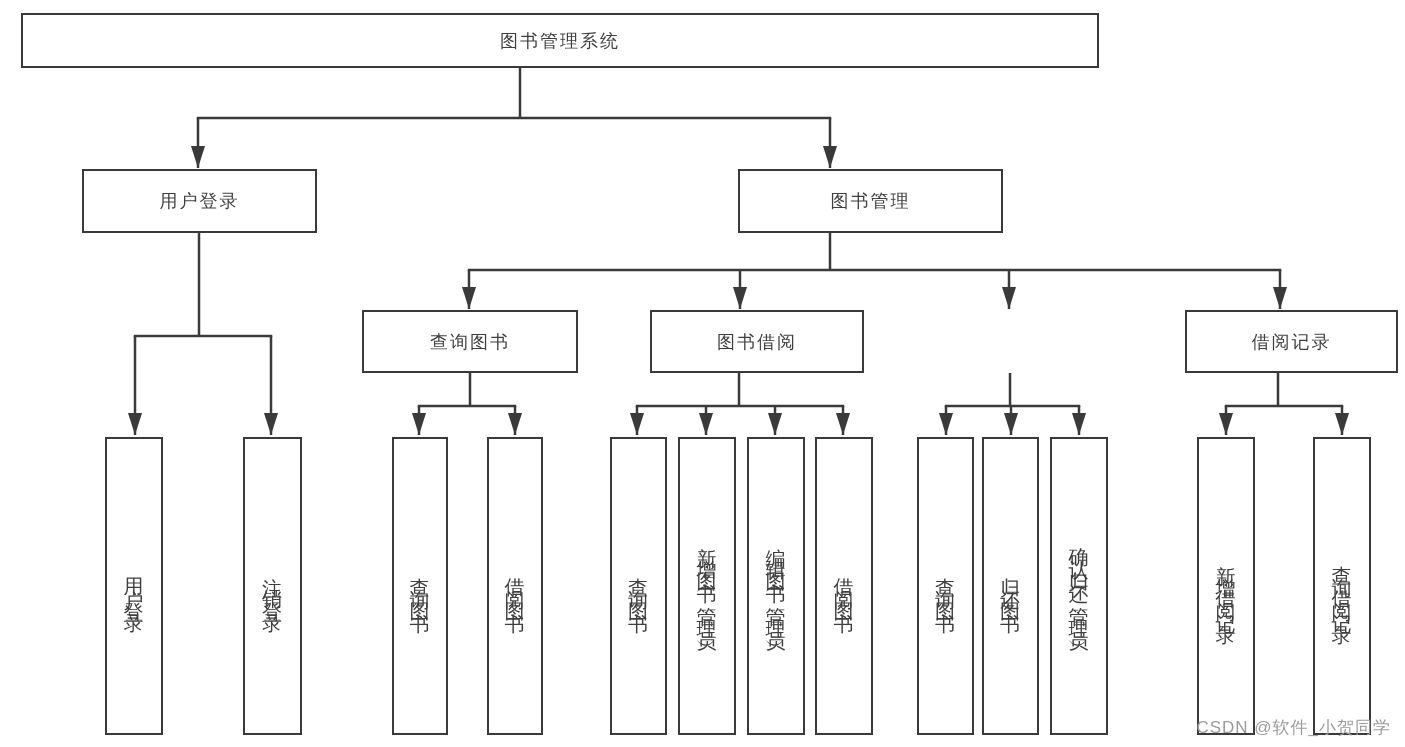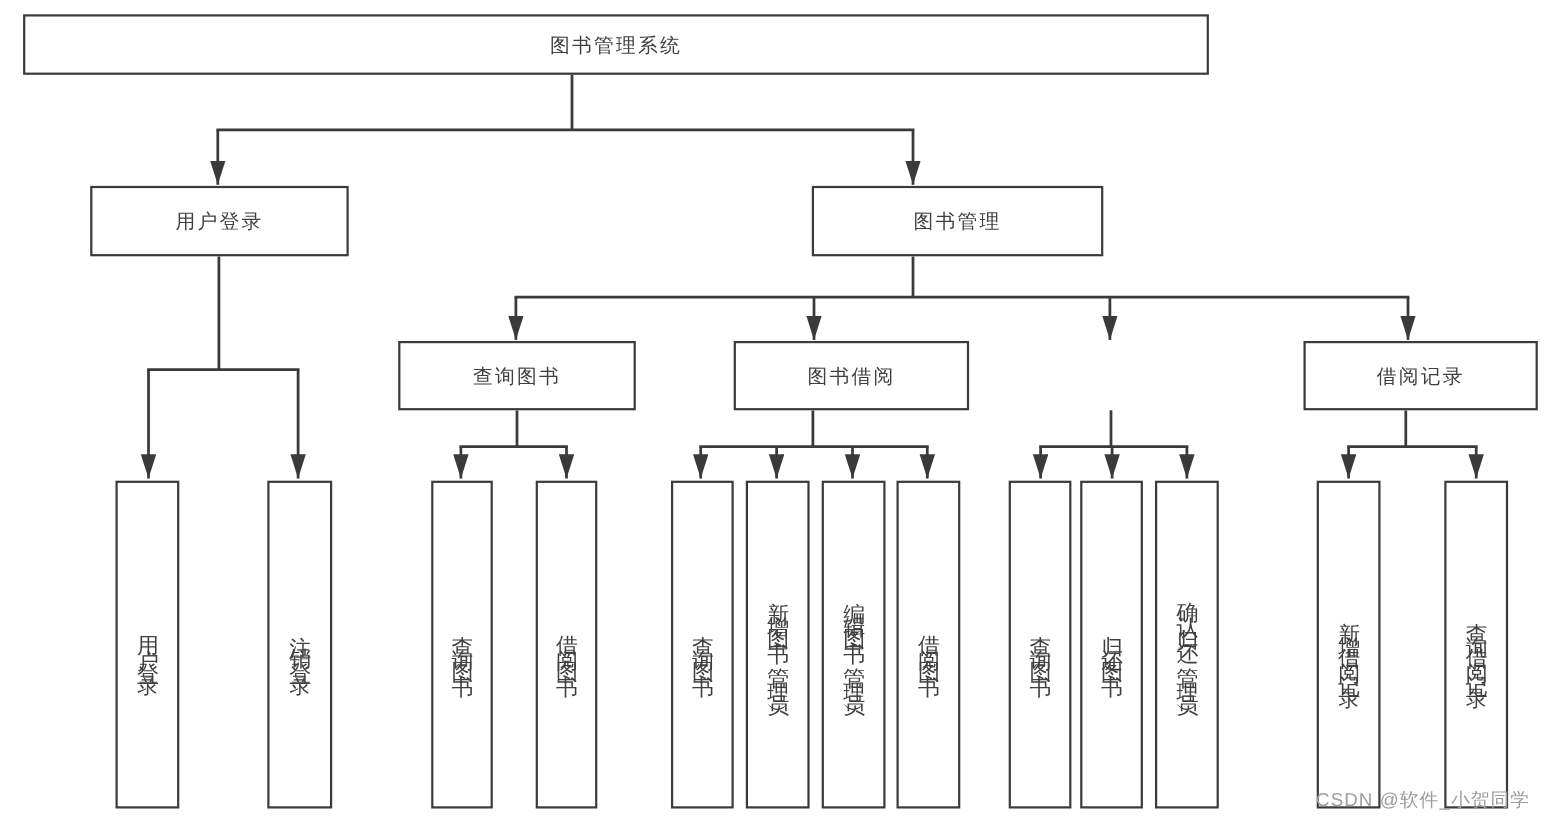--- a/index.html
+++ b/index.html
@@ -77,21 +77,21 @@
       <line x1="1342" y1="406" x2="1342" y2="435" marker-end="url(#arr)"></line>
     </g>
   </svg>
 
   <div class="node h" style="left:21px; top:13px; width:1078px; height:55px;">图书管理系统</div>
 
   <div class="node h" style="left:82px; top:169px; width:235px; height:64px;">用户登录</div>
   <div class="node h" style="left:711px; top:169px; width:265px; height:64px;margin-left:27px;">图书管理</div>
 
   <div class="node h" style="left:362px; top:310px; width:216px; height:63px;">查询图书</div>
-  <div class="node h" style="left:667px; top:310px; width:214px; height:63px;">图书借阅</div>
+  <div class="node h" style="left:650px; top:310px; width:214px; height:63px;">图书借阅</div>
   <div class="node h" style="left:1172px; top:310px; width:213px; height:63px;margin-left:13px;">借阅记录</div>
 
   <div class="node v" style="left:105px; top:437px; width:58px; height:298px;">用户登录</div>
   <div class="node v" style="left:243px; top:437px; width:59px; height:298px;">注销登录</div>
 
   <div class="node v" style="left:392px; top:437px; width:56px; height:298px;">查询图书</div>
   <div class="node v" style="left:487px; top:437px; width:56px; height:298px;">借阅图书</div>
 
   <div class="node v" style="left:610px; top:437px; width:57px; height:298px;">查询图书</div>
   <div class="node v" style="left:678px; top:437px; width:58px; height:298px;">新增图书（管理员）</div>

